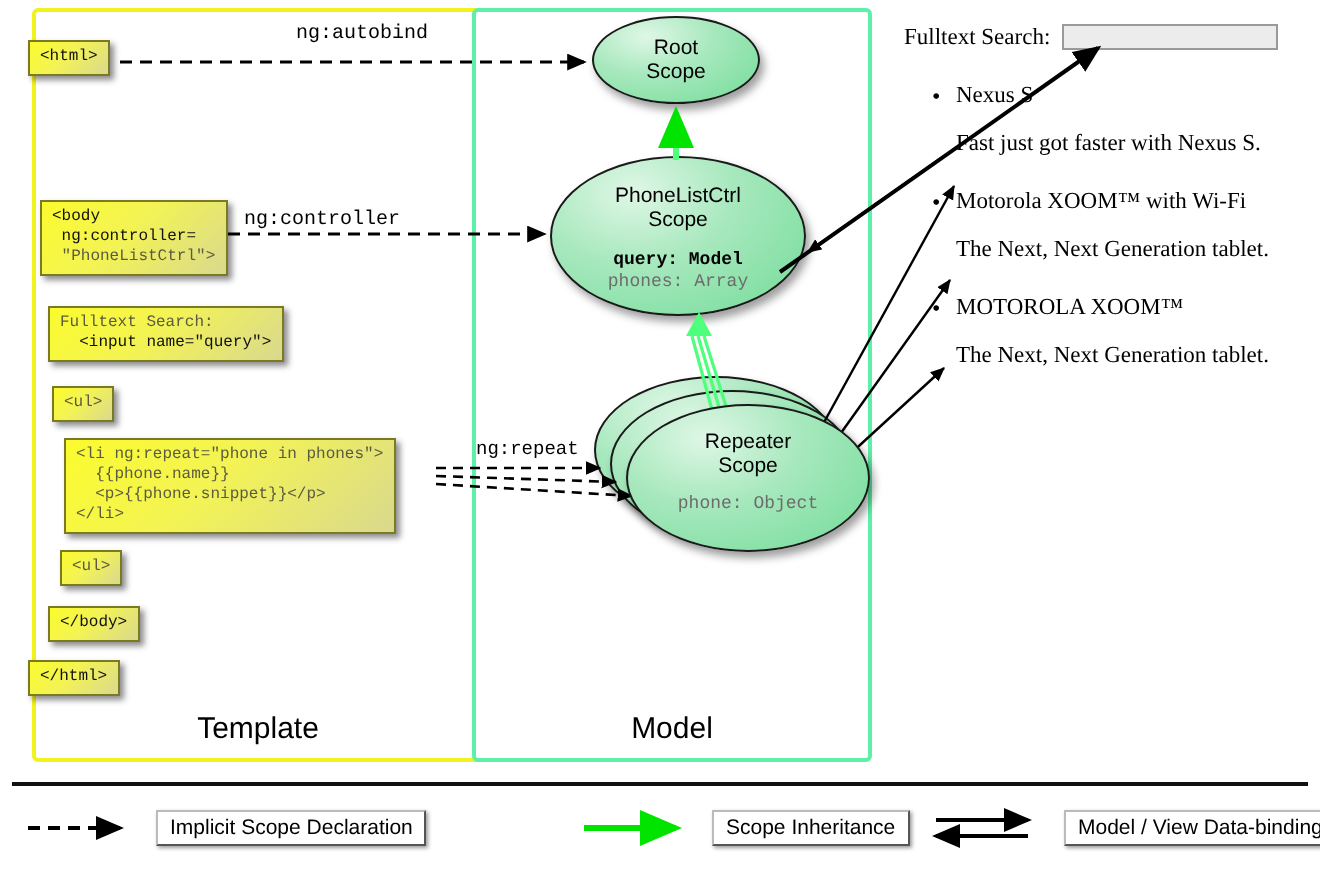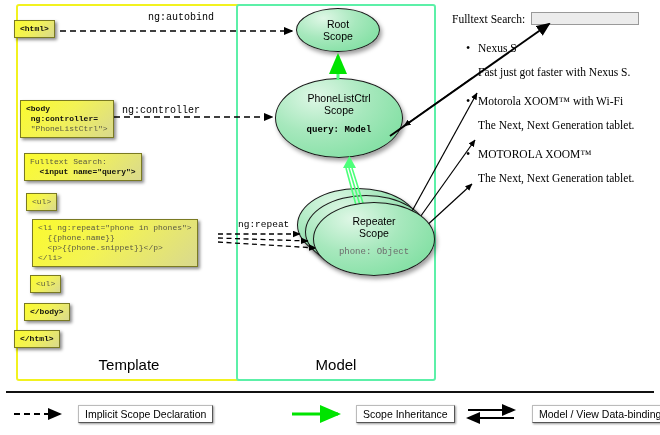--- a/index.html
+++ b/index.html
@@ -17,21 +17,21 @@
                font-size:15px;color:#000;font-family:"Liberation Sans",sans-serif;}
 
   
   .codebox{position:absolute;box-sizing:border-box;
            border:1px solid #7a7a22;
            background:linear-gradient(135deg,#fbfb2e 0%,#f3f355 45%,#d9d98e 100%);
            box-shadow:2px 2px 3px rgba(0,0,0,.45);
            font-family:"Liberation Mono",monospace;
            font-size:8px;line-height:10px;color:#3b3b20;
            padding:3px 5px;white-space:pre;}
-  .codebox b{color:#111;font-weight:bold;}
+  .codebox b{color:#111;font-weight:normal;}
   .codebox .dim{color:#5b5b42;}
 
   #box-html    {left:14px; top:20px;  }
   #box-body    {left:20px; top:100px; }
   #box-search  {left:24px; top:153px; }
   #box-ul1     {left:26px; top:193px; }
   #box-li      {left:32px; top:219px; }
   #box-ul2     {left:30px; top:275px; }
   #box-bodyend {left:24px; top:303px; }
   #box-htmlend {left:14px; top:330px; }
@@ -130,20 +130,21 @@
     </div>
   </div>
 
   <div class="ellipse" id="ell-ctrl">
     <div class="ell-title">
       <span>PhoneListCtrl</span><br>
       <span>Scope</span>
     </div>
     <div class="ell-prop">
       <div class="prop-bold">query: Model</div>
+      <div class="prop-dim">phones: Array</div>
     </div>
   </div>
 
   <div class="ellipse" id="ell-rep1">
     <div class="ell-title">
       <span>Repeater</span><br>
       <span>Scope</span>
     </div>
     <div class="ell-prop">
       <div class="prop-dim">phone: Object</div>

